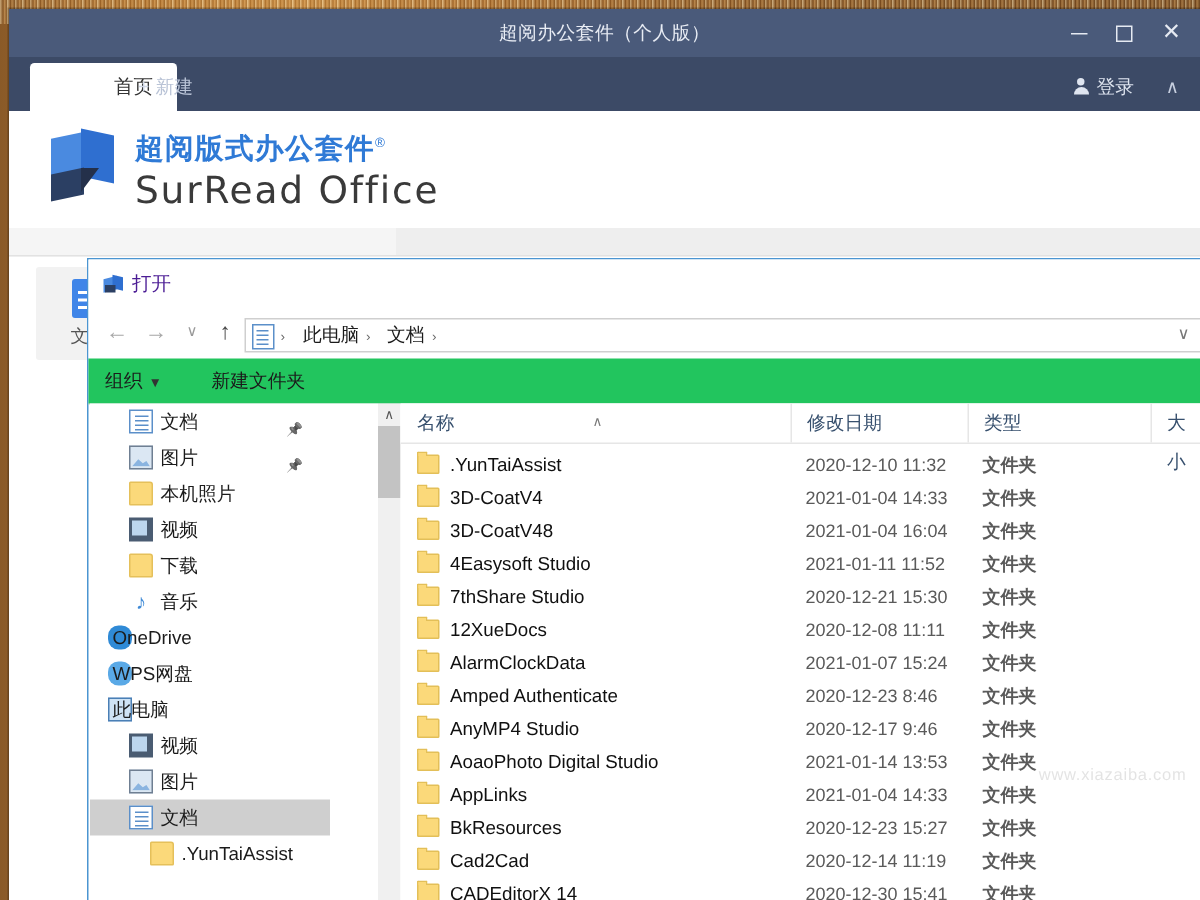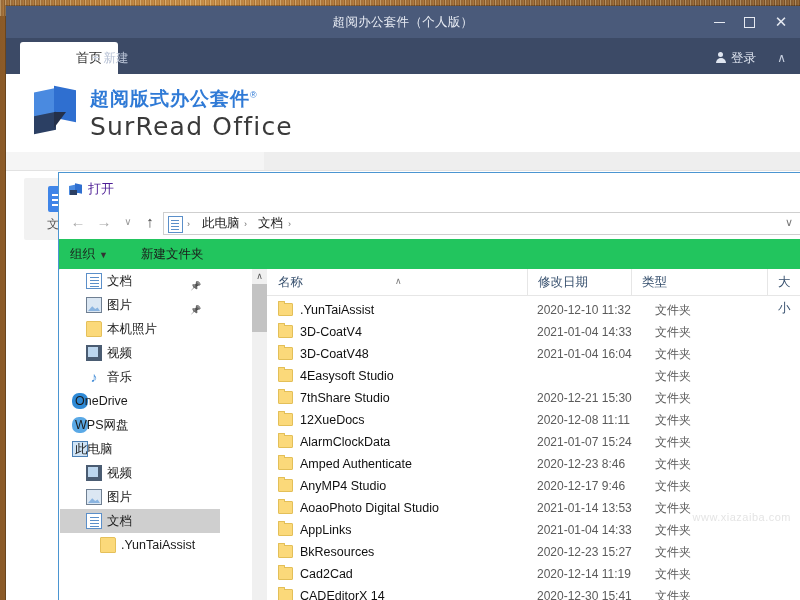--- a/index.html
+++ b/index.html
@@ -186,30 +186,30 @@
   #navpane-scroll .thumb{position:absolute;left:0;top:15px;width:15px;height:48px;background:#c3c3c3;}
 
   #splitter{position:absolute;left:161px;top:96px;width:32px;height:331px;background:#fff;}
 
   
   #filelist{position:absolute;left:208px;top:96px;width:533px;height:331px;background:#fff;}
   #colhead{position:absolute;left:0;top:0;width:533px;height:26px;background:#fff;border-bottom:1px solid #e6e6e6;}
   .colh{position:absolute;top:0;height:26px;line-height:26px;font-size:12.5px;color:#37506e;border-left:1px solid #e6e6e6;padding-left:10px;box-sizing:border-box;}
   #colh-name{left:0;width:260px;border-left:none;padding-left:11px;}
   #colh-date{left:260px;width:118px;}
-  #colh-type{left:364px;width:122px;}
+  #colh-type{left:378px;width:122px;}
   #colh-size{left:500px;width:33px;}
   #sortarrow{position:absolute;left:128px;top:-1px;font-size:9px;color:#7a7a7a;}
 
   .frow{position:absolute;left:0;width:533px;height:22px;}
   .fname{position:absolute;left:33px;top:0;height:22px;line-height:22px;font-size:12.5px;color:#101010;white-space:nowrap;}
   .ffolder{position:absolute;left:11px;top:4px;width:15px;height:13px;background:#fbd97a;border:1px solid #e3bf58;box-sizing:border-box;border-radius:1px;}
   .ffolder::before{content:"";position:absolute;left:-1px;top:-3px;width:7px;height:3px;background:#fbd97a;border:1px solid #e3bf58;border-bottom:none;box-sizing:border-box;border-radius:1px 1px 0 0;}
   .fdate{position:absolute;left:270px;top:0;height:22px;line-height:22px;font-size:12px;color:#5a5a5a;}
-  .ftype{position:absolute;left:388px;top:0;height:22px;line-height:22px;font-size:12px;color:#5a5a5a;}
+  .ftype{position:absolute;left:388px;top:0;height:22px;line-height:22px;font-size:12px;color:#5a5a5a;font-weight:bold;}
 
   
   #watermark{
     position:absolute;right:10px;bottom:6px;width:180px;height:84px;
     opacity:.5;pointer-events:none;
   }
   #wm-text{
     font-size:44px;font-weight:bold;color:transparent;
     -webkit-text-stroke:2px #d2d2d2;letter-spacing:2px;
     font-family:"DejaVu Sans",sans-serif;line-height:54px;
@@ -316,20 +316,24 @@
       </div>
       <div class="navitem ind1">
         <span class="ico ic-folder"></span>
         <span class="lbl">本机照片</span>
       </div>
       <div class="navitem ind1">
         <span class="ico ic-video"></span>
         <span class="lbl">视频</span>
       </div>
       <div class="navitem ind1">
+        <span class="ico ic-folder"></span>
+        <span class="lbl">下载</span>
+      </div>
+      <div class="navitem ind1">
         <span class="ico ic-music">♪</span>
         <span class="lbl">音乐</span>
       </div>
       <div class="navitem ind0">
         <span class="ico ic-cloud"></span>
         <span class="lbl">OneDrive</span>
       </div>
       <div class="navitem ind0">
         <span class="ico ic-cloud2"></span>
         <span class="lbl">WPS网盘</span>
@@ -382,20 +386,21 @@
       </div>
       <div class="frow" style="top: 74px; text-align: right;">
         <span class="ffolder"></span>
         <span class="fname">3D-CoatV48</span>
         <span class="fdate">2021-01-04 16:04</span>
         <span class="ftype">文件夹</span>
       </div>
       <div class="frow" style="top: 96px;">
         <span class="ffolder"></span>
         <span class="fname">4Easysoft Studio</span>
+        <span class="fdate">2021-01-11 11:52</span>
         <span class="ftype">文件夹</span>
       </div>
       <div class="frow" style="top: 118px;">
         <span class="ffolder"></span>
         <span class="fname">7thShare Studio</span>
         <span class="fdate">2020-12-21 15:30</span>
         <span class="ftype">文件夹</span>
       </div>
       <div class="frow" style="top: 140px;">
         <span class="ffolder"></span>

